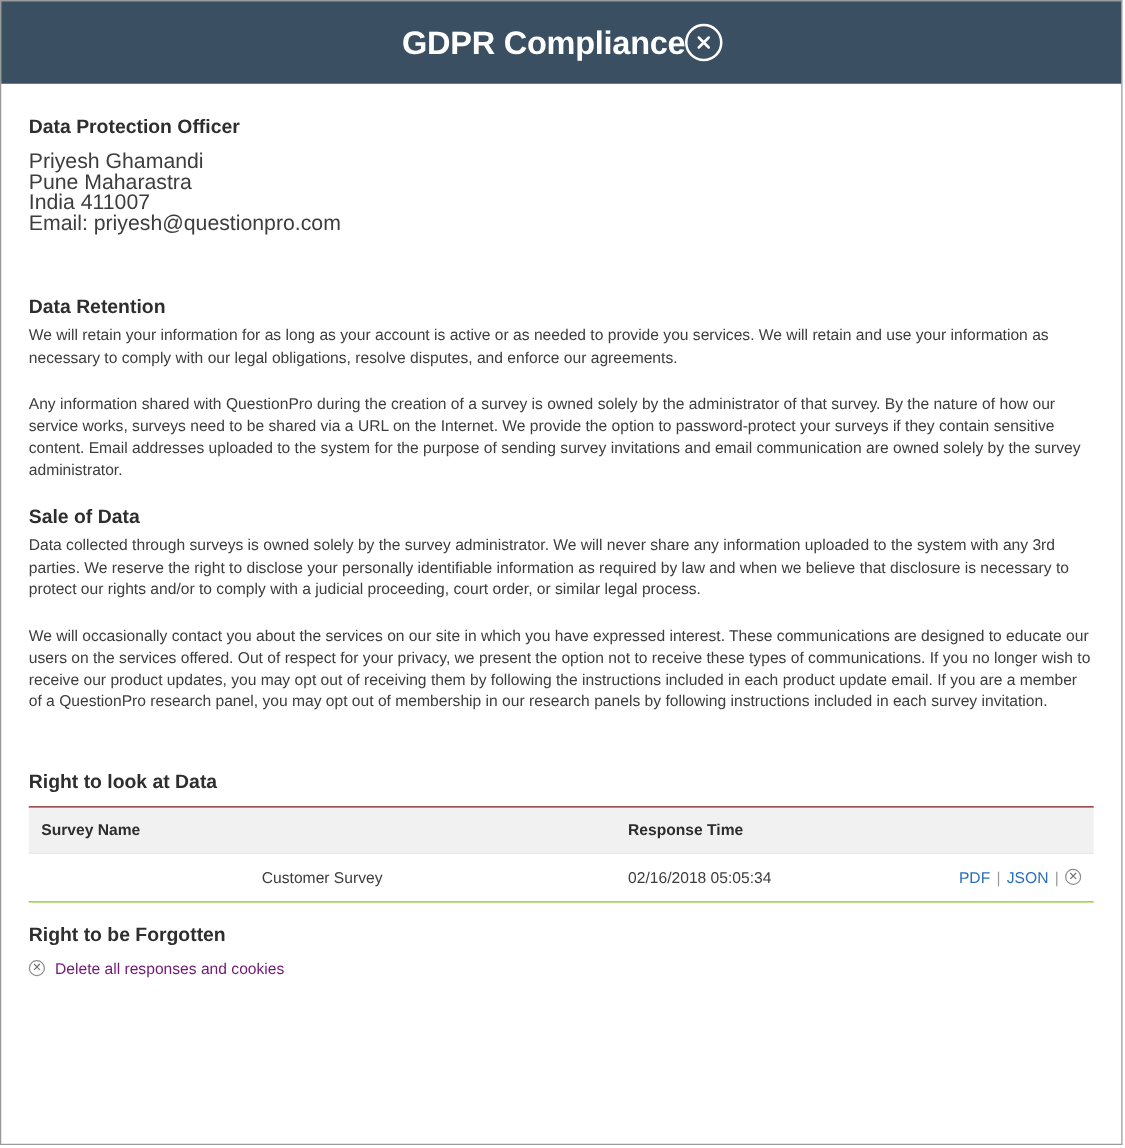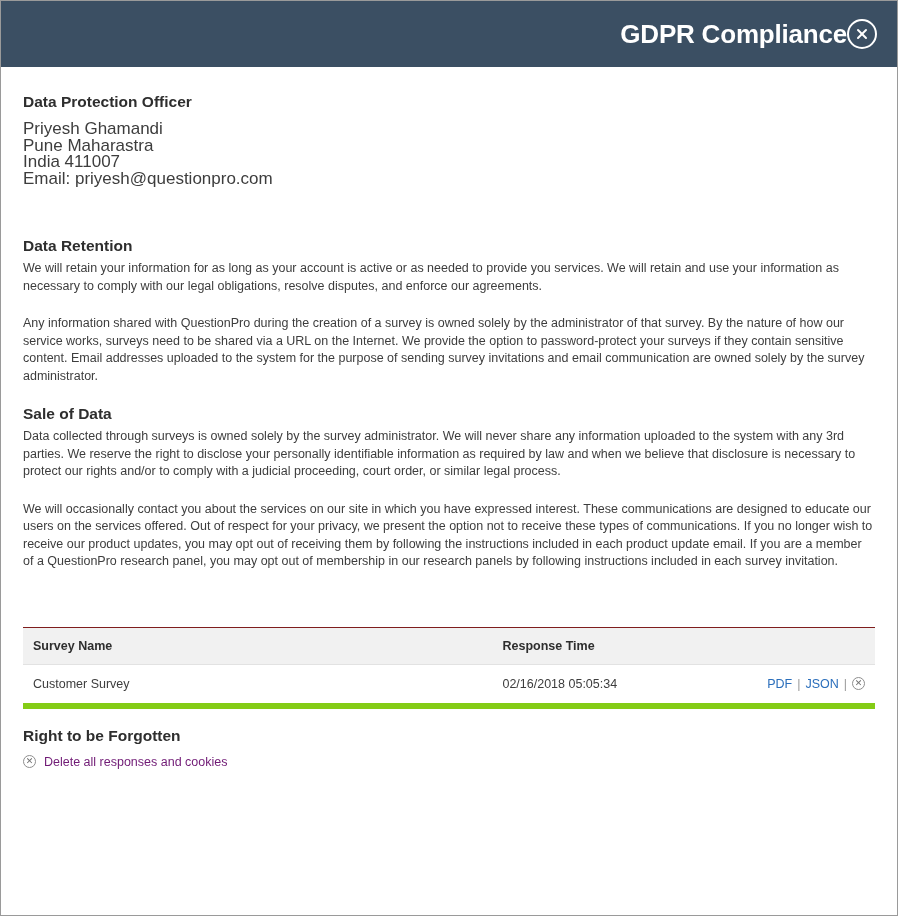--- a/index.html
+++ b/index.html
@@ -20,21 +20,21 @@
     box-sizing: border-box;
     background: #fff;
     display: flex;
     flex-direction: column;
   }
   .modal-header {
     background: #3b4f63;
     height: 66px;
     display: flex;
     align-items: center;
-    justify-content: flex-end;
+    justify-content: center;
     padding: 0 20px 0 22px;
     box-sizing: border-box;
     flex: 0 0 auto;
   }
   .modal-title {
     color: #ffffff;
     font-size: 26px;
     font-weight: bold;
     letter-spacing: -0.2px;
   }
@@ -100,22 +100,23 @@
     padding: 11px 10px;
     border-top: 1px solid #7f1d1d;
     border-bottom: 1px solid #e2e2e2;
   }
   table.data-table thead th.col-name { width: 60%; padding-left: 10px;}
   table.data-table thead th.col-time { width: 40%; }
   table.data-table tbody td {
     font-size: 12.5px;
     color: #3d3d3d;
     padding: 12px 10px;
-    border-bottom: 6px solid #84cc16;
+    border-bottom: 1px solid #84cc16;
     vertical-align: middle;
+    text-align: center;
   }
   td.actions-cell {
     white-space: nowrap;
   }
   .row-inner {
     display: flex;
     align-items: center;
   }
   .resp-time { flex: 0 0 auto; }
   .action-links {
@@ -202,20 +203,21 @@
       <p class="para">Data collected through surveys is owned solely by the survey administrator. We will never share any information uploaded to the system with any 3rd parties. We reserve the right to disclose your personally identifiable information as required by law and when we believe that disclosure is necessary to protect our rights and/or to comply with a judicial proceeding, court order, or similar legal process.</p>
     </div>
 
     <div class="block">
       <p class="para">We will occasionally contact you about the services on our site in which you have expressed interest. These communications are designed to educate our users on the services offered. Out of respect for your privacy, we present the option not to receive these types of communications. If you no longer wish to receive our product updates, you may opt out of receiving them by following the instructions included in each product update email. If you are a member of a QuestionPro research panel, you may opt out of membership in our research panels by following instructions included in each survey invitation.</p>
     </div>
 
     <div class="spacer-md"></div>
 
     <div>
+      <h2 class="section">Right to look at Data</h2>
       <table class="data-table">
         <thead>
           <tr>
             <th class="col-name">Survey Name</th>
             <th class="col-time">Response Time</th>
           </tr>
         </thead>
         <tbody>
           <tr>
             <td>Customer Survey</td>

